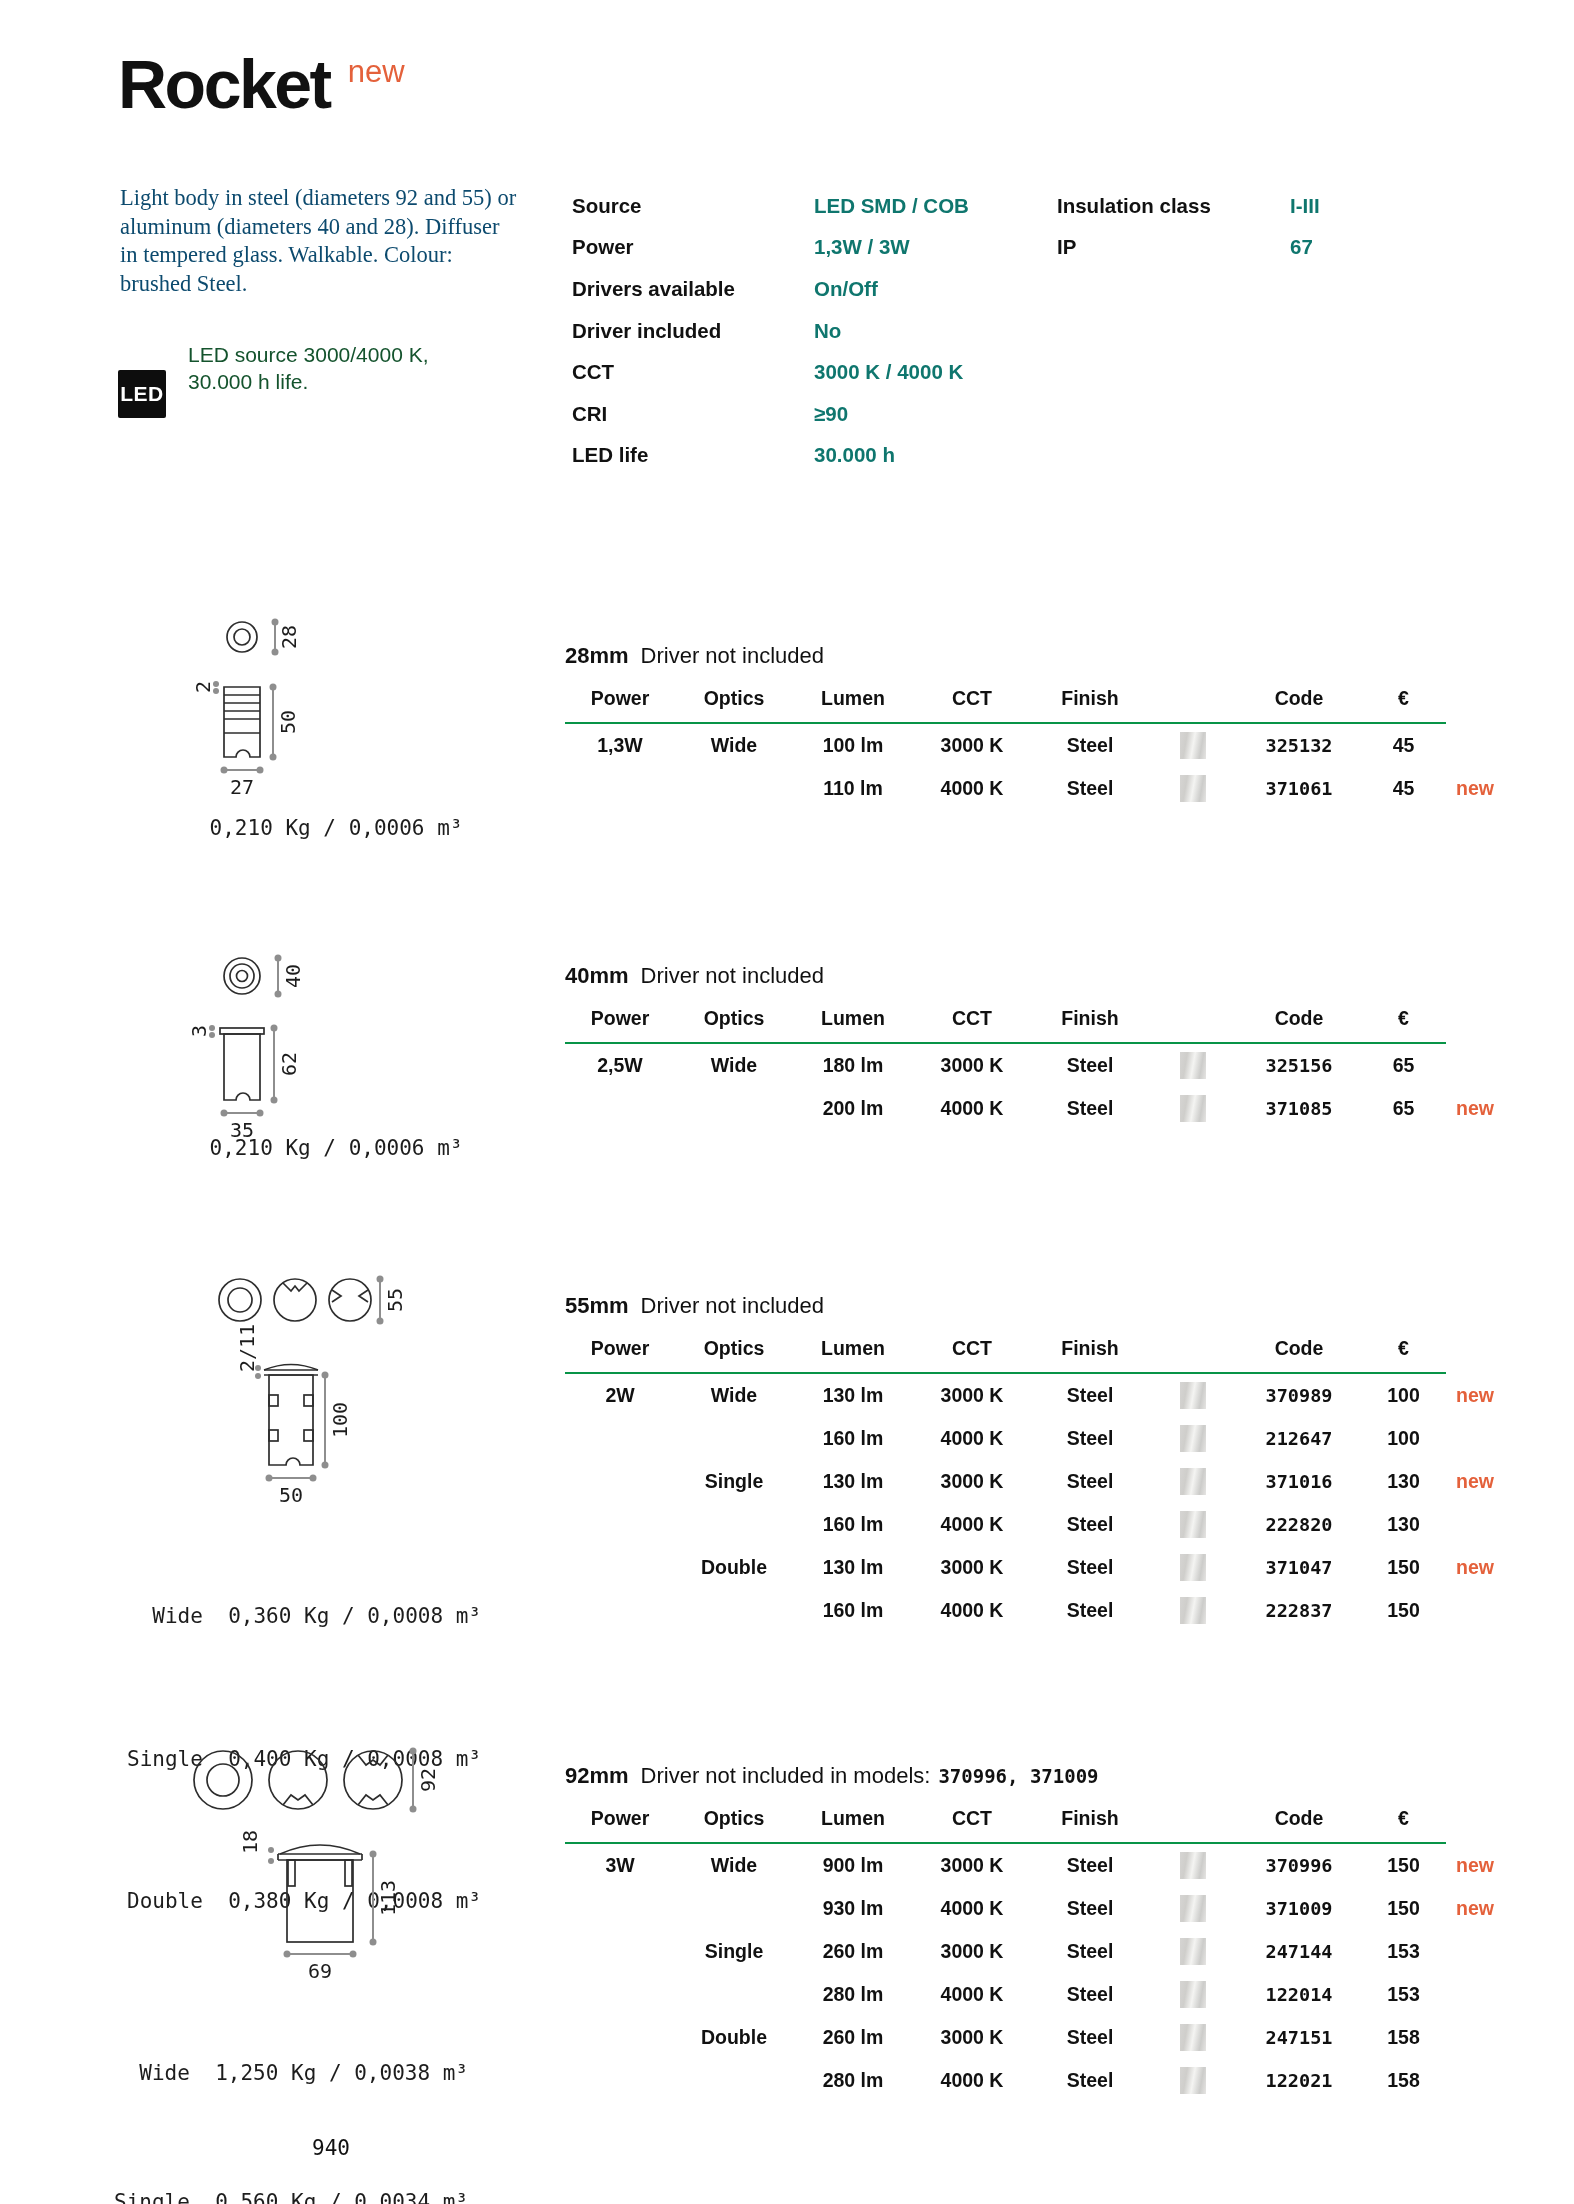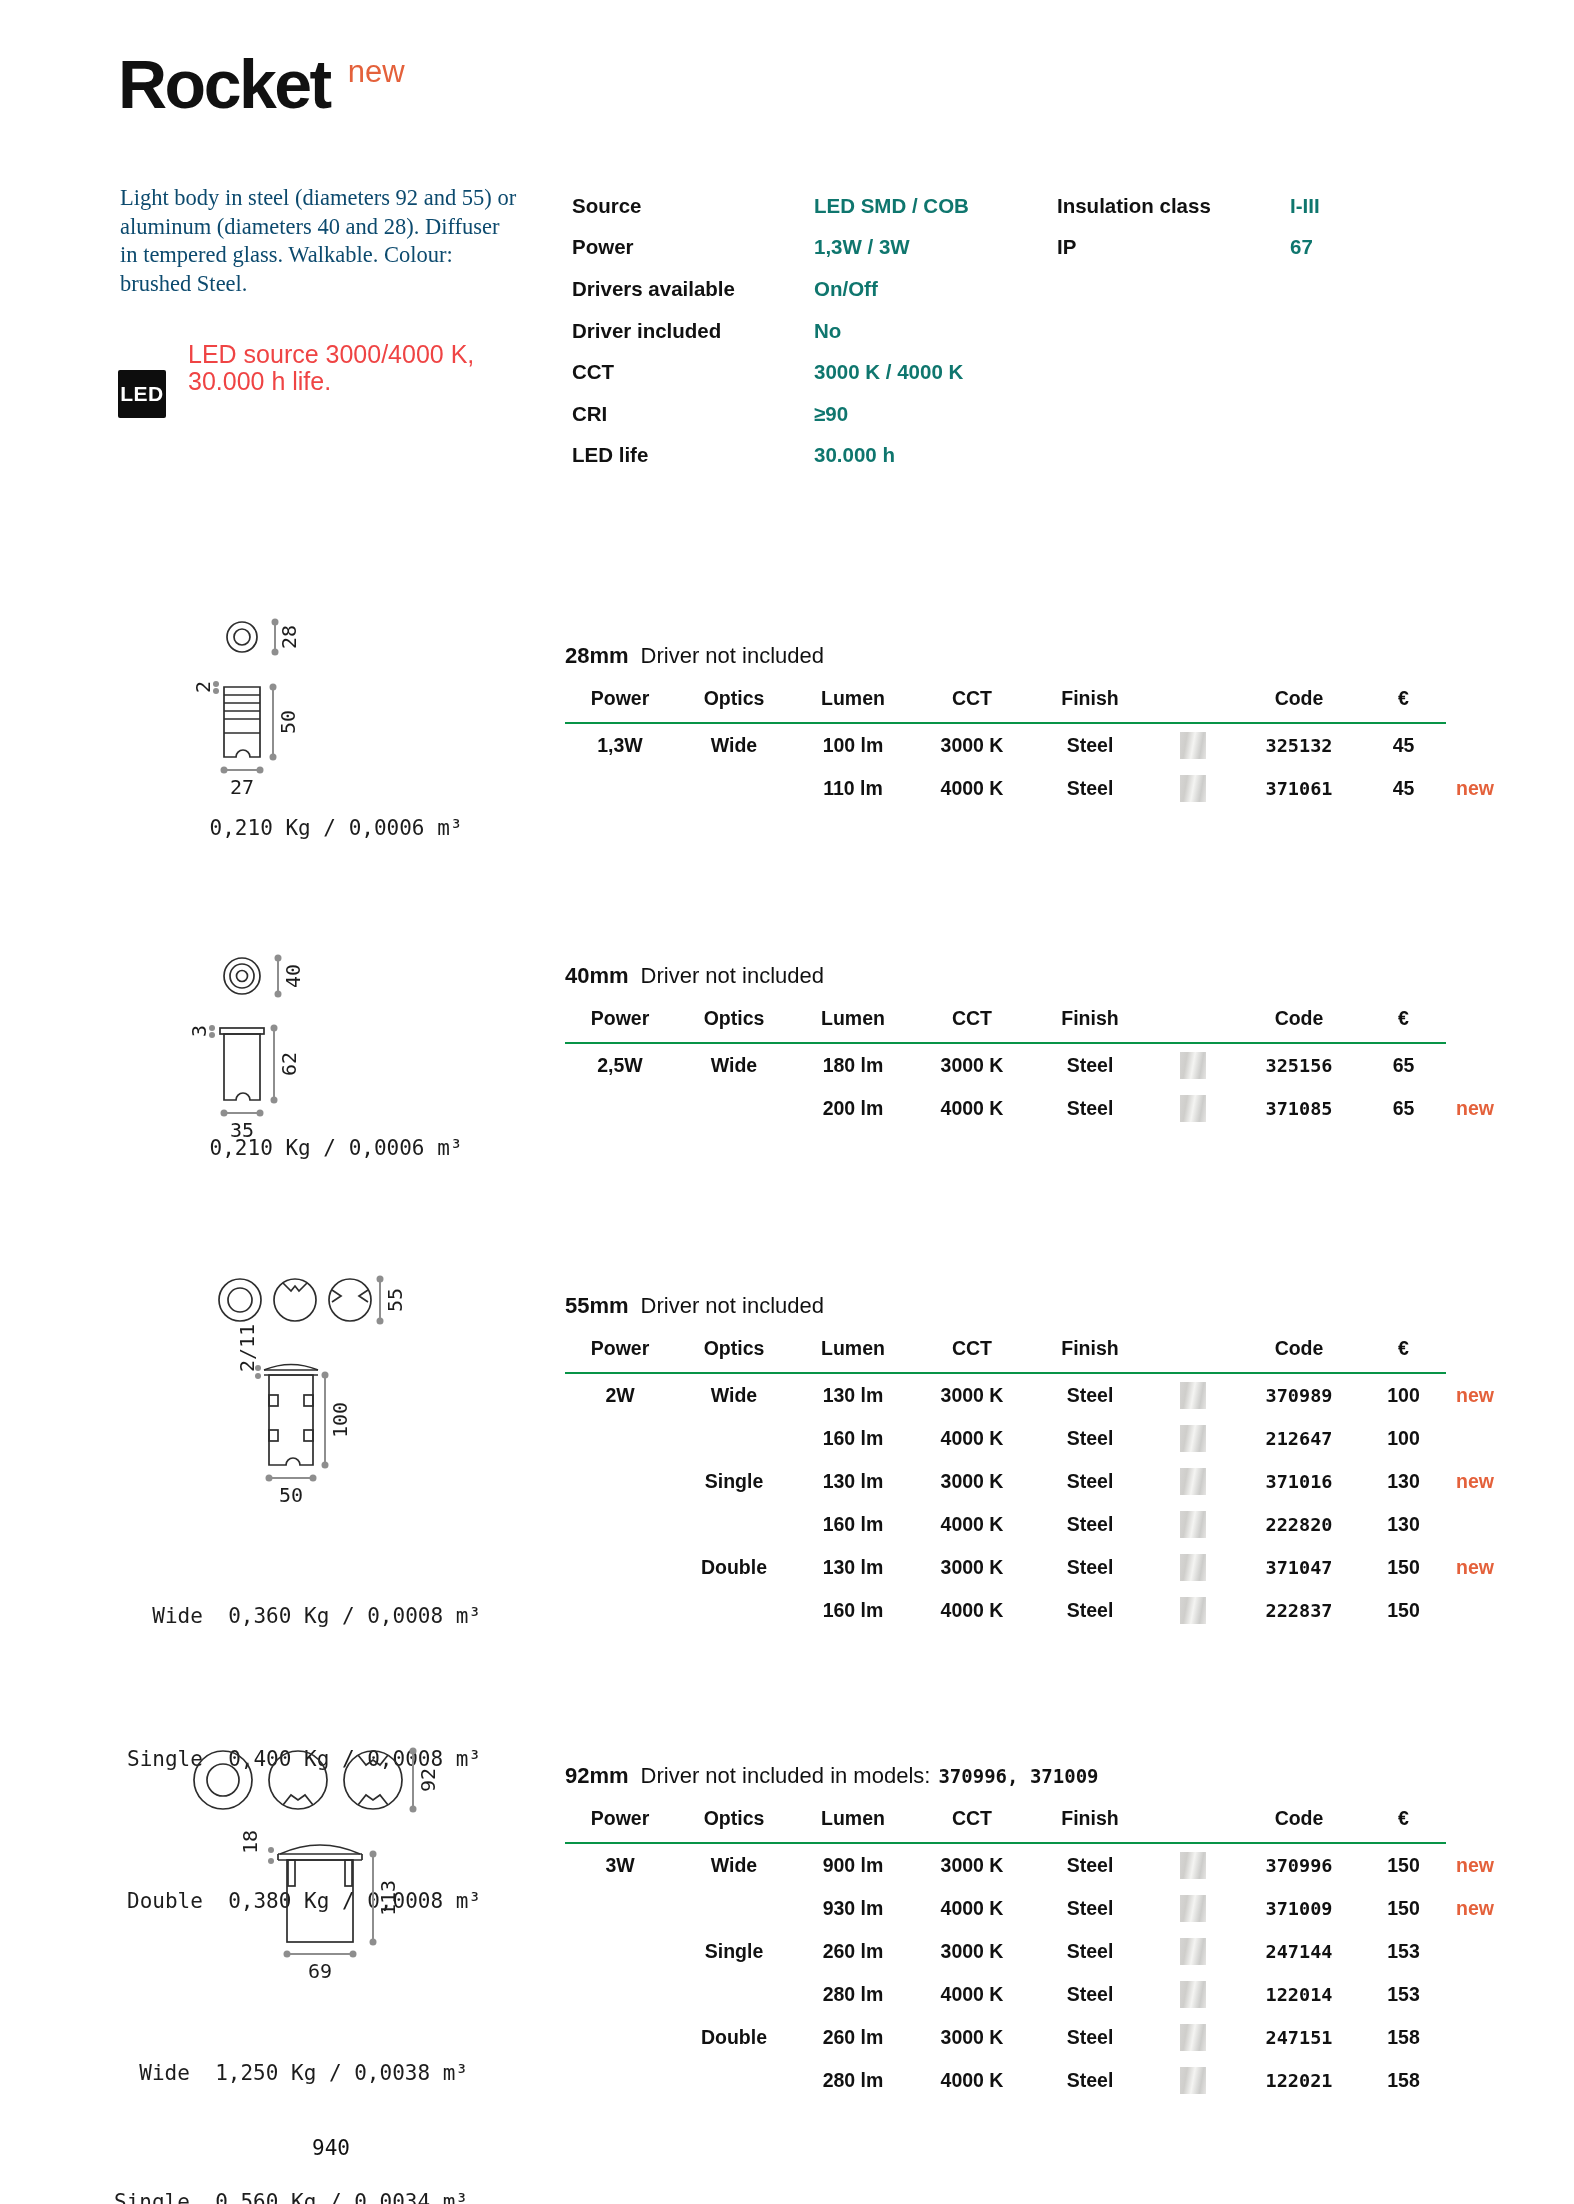--- a/index.html
+++ b/index.html
@@ -20,21 +20,21 @@
           position:relative;top:-26px;margin-left:18px;}
 
   
   .desc{left:120px;top:184px;width:400px;font-family:"Liberation Serif",serif;
         font-size:22.5px;line-height:28.5px;color:#0c4a6e;}
 
   
   .ledbox{left:118px;top:337px;width:48px;height:48px;background:#0d0d0d;color:#fff;
           display:flex;align-items:center;justify-content:center;font-weight:700;
           font-size:21px;letter-spacing:.5px;border-radius:2px;margin-top:33px;}
-  .ledtext{left:188px;top:341px;font-size:25px;line-height:27px;color:#ef4444;}
+  .ledtext{left:188px;top:341px;font-size:21px;line-height:27px;color:#14532d;}
 
   
   .speccol{display:flex;flex-direction:column;}
   .specA{left:572px;top:185px;width:480px;}
   .specB{left:1057px;top:185px;width:420px;}
   .specrow{display:flex;height:41.6px;align-items:center;font-size:20.5px;}
   .specA .sl{width:242px;font-weight:700;}
   .specB .sl{width:233px;font-weight:700;}
   .sv{font-weight:700;color:#0f766e;}
 

